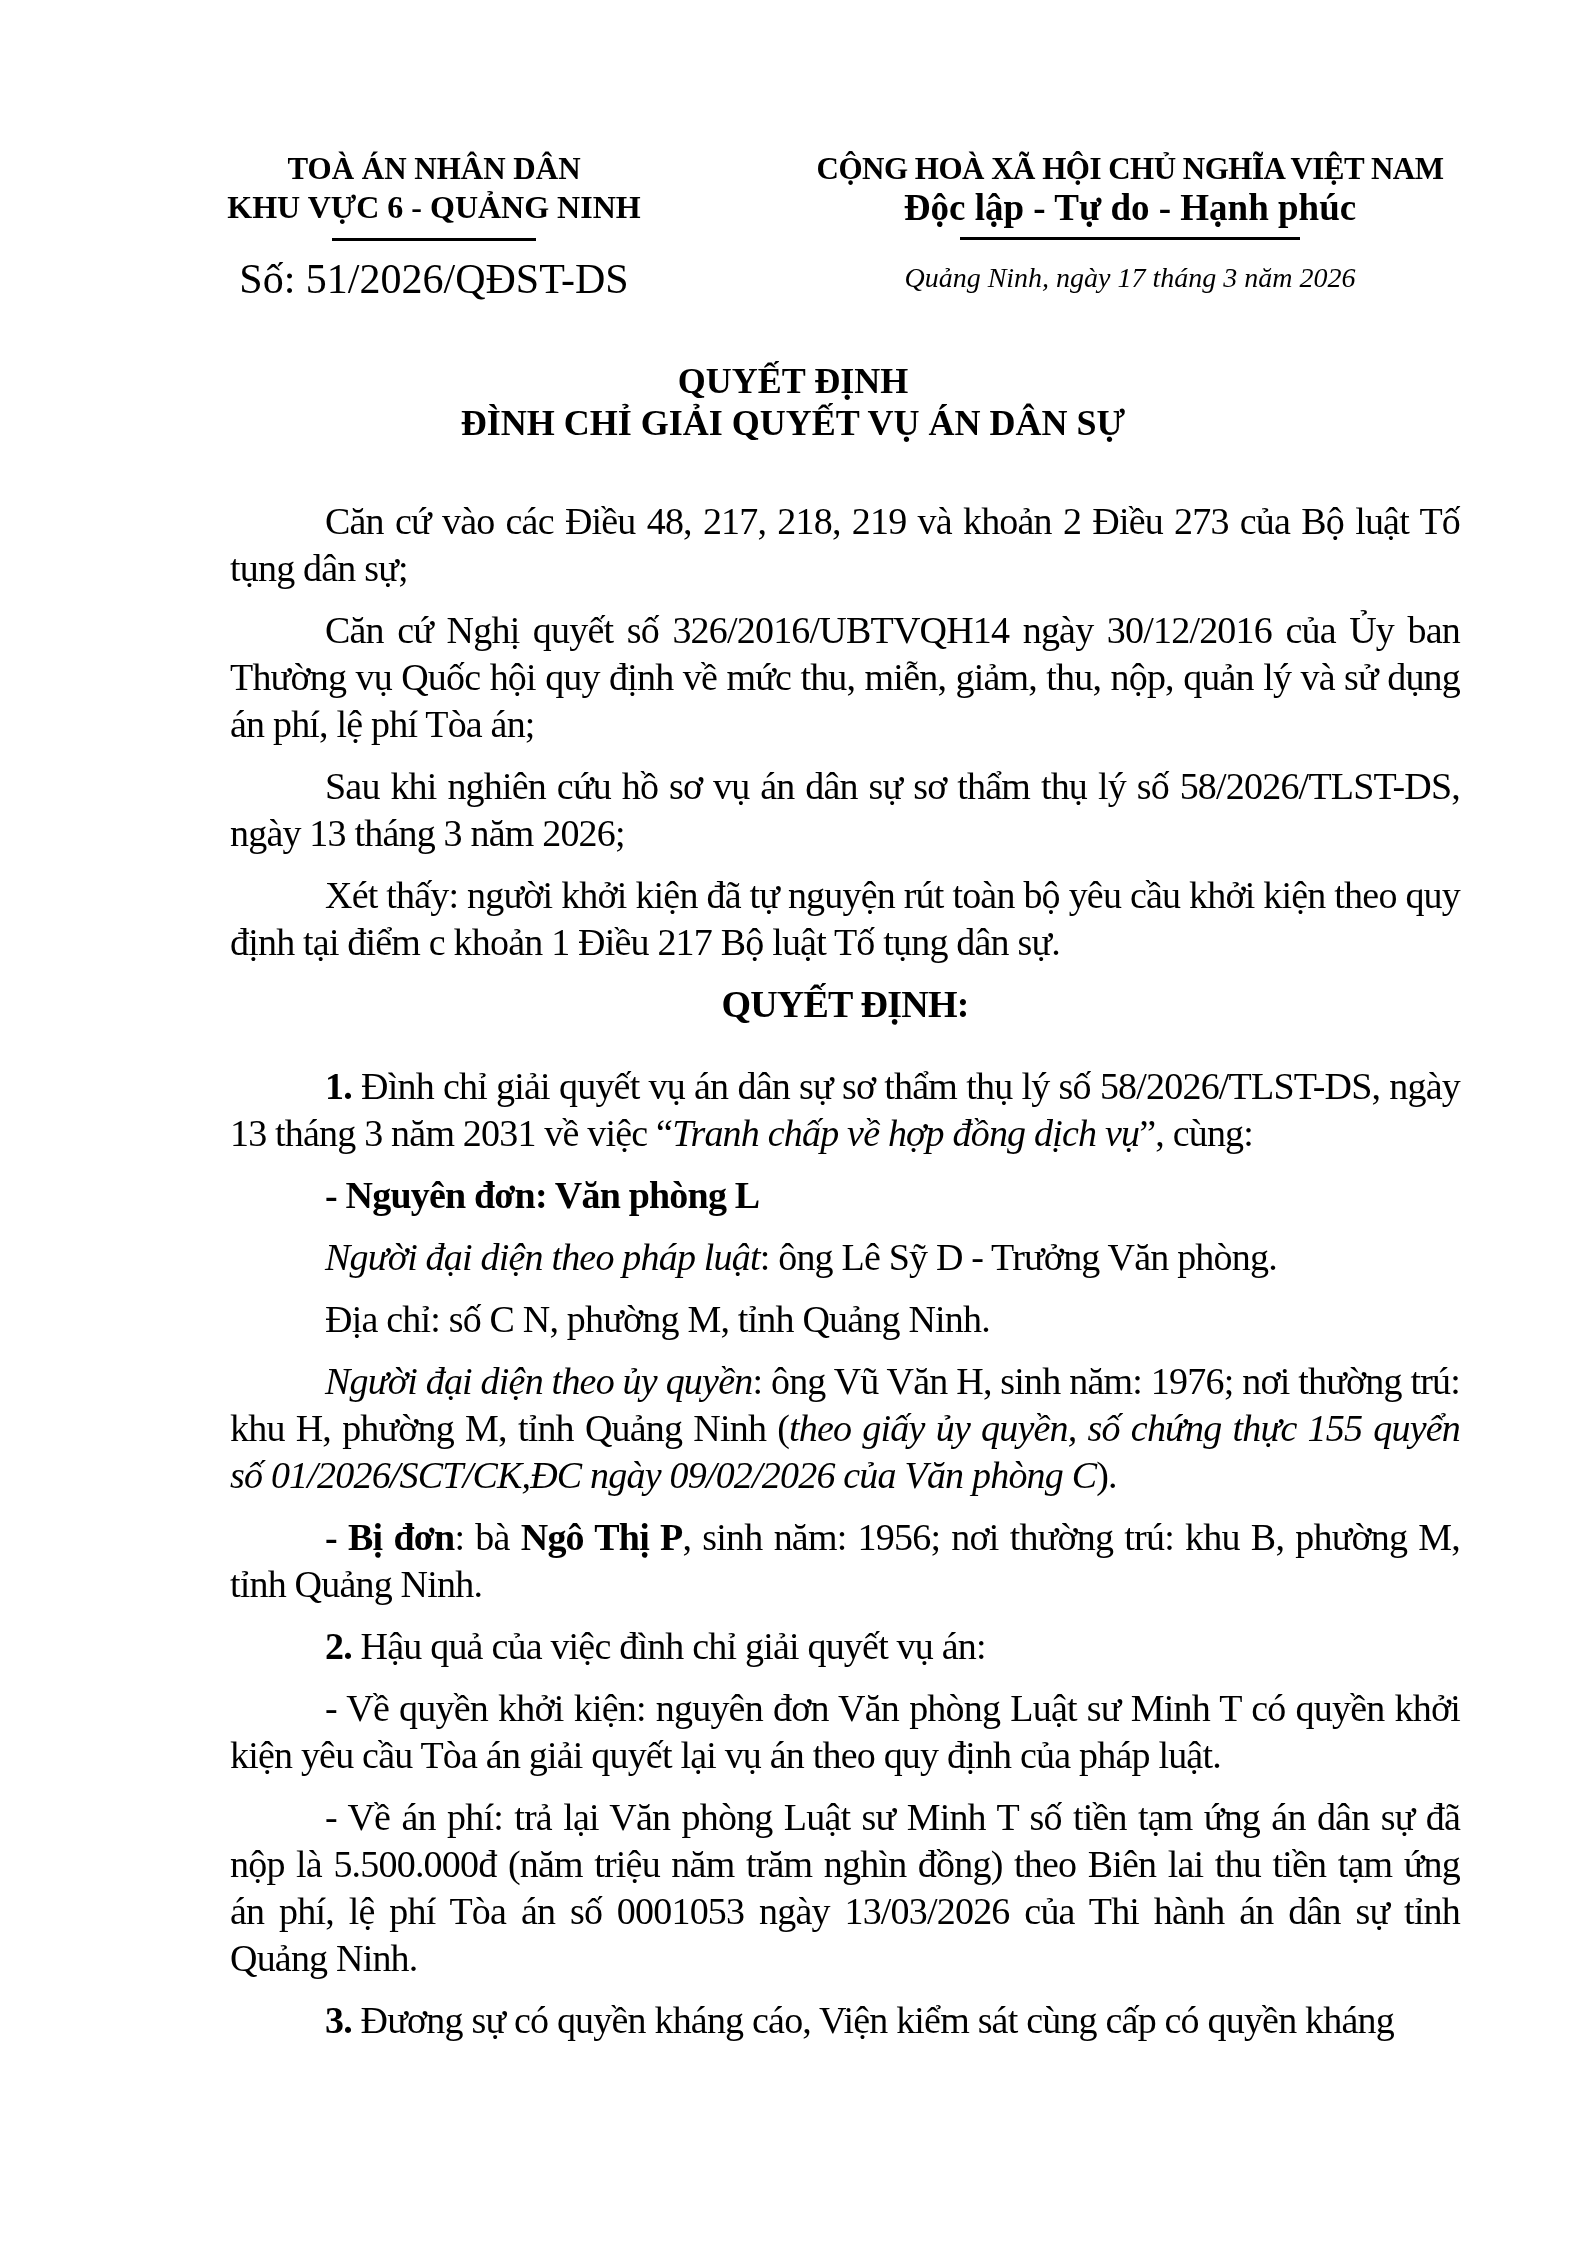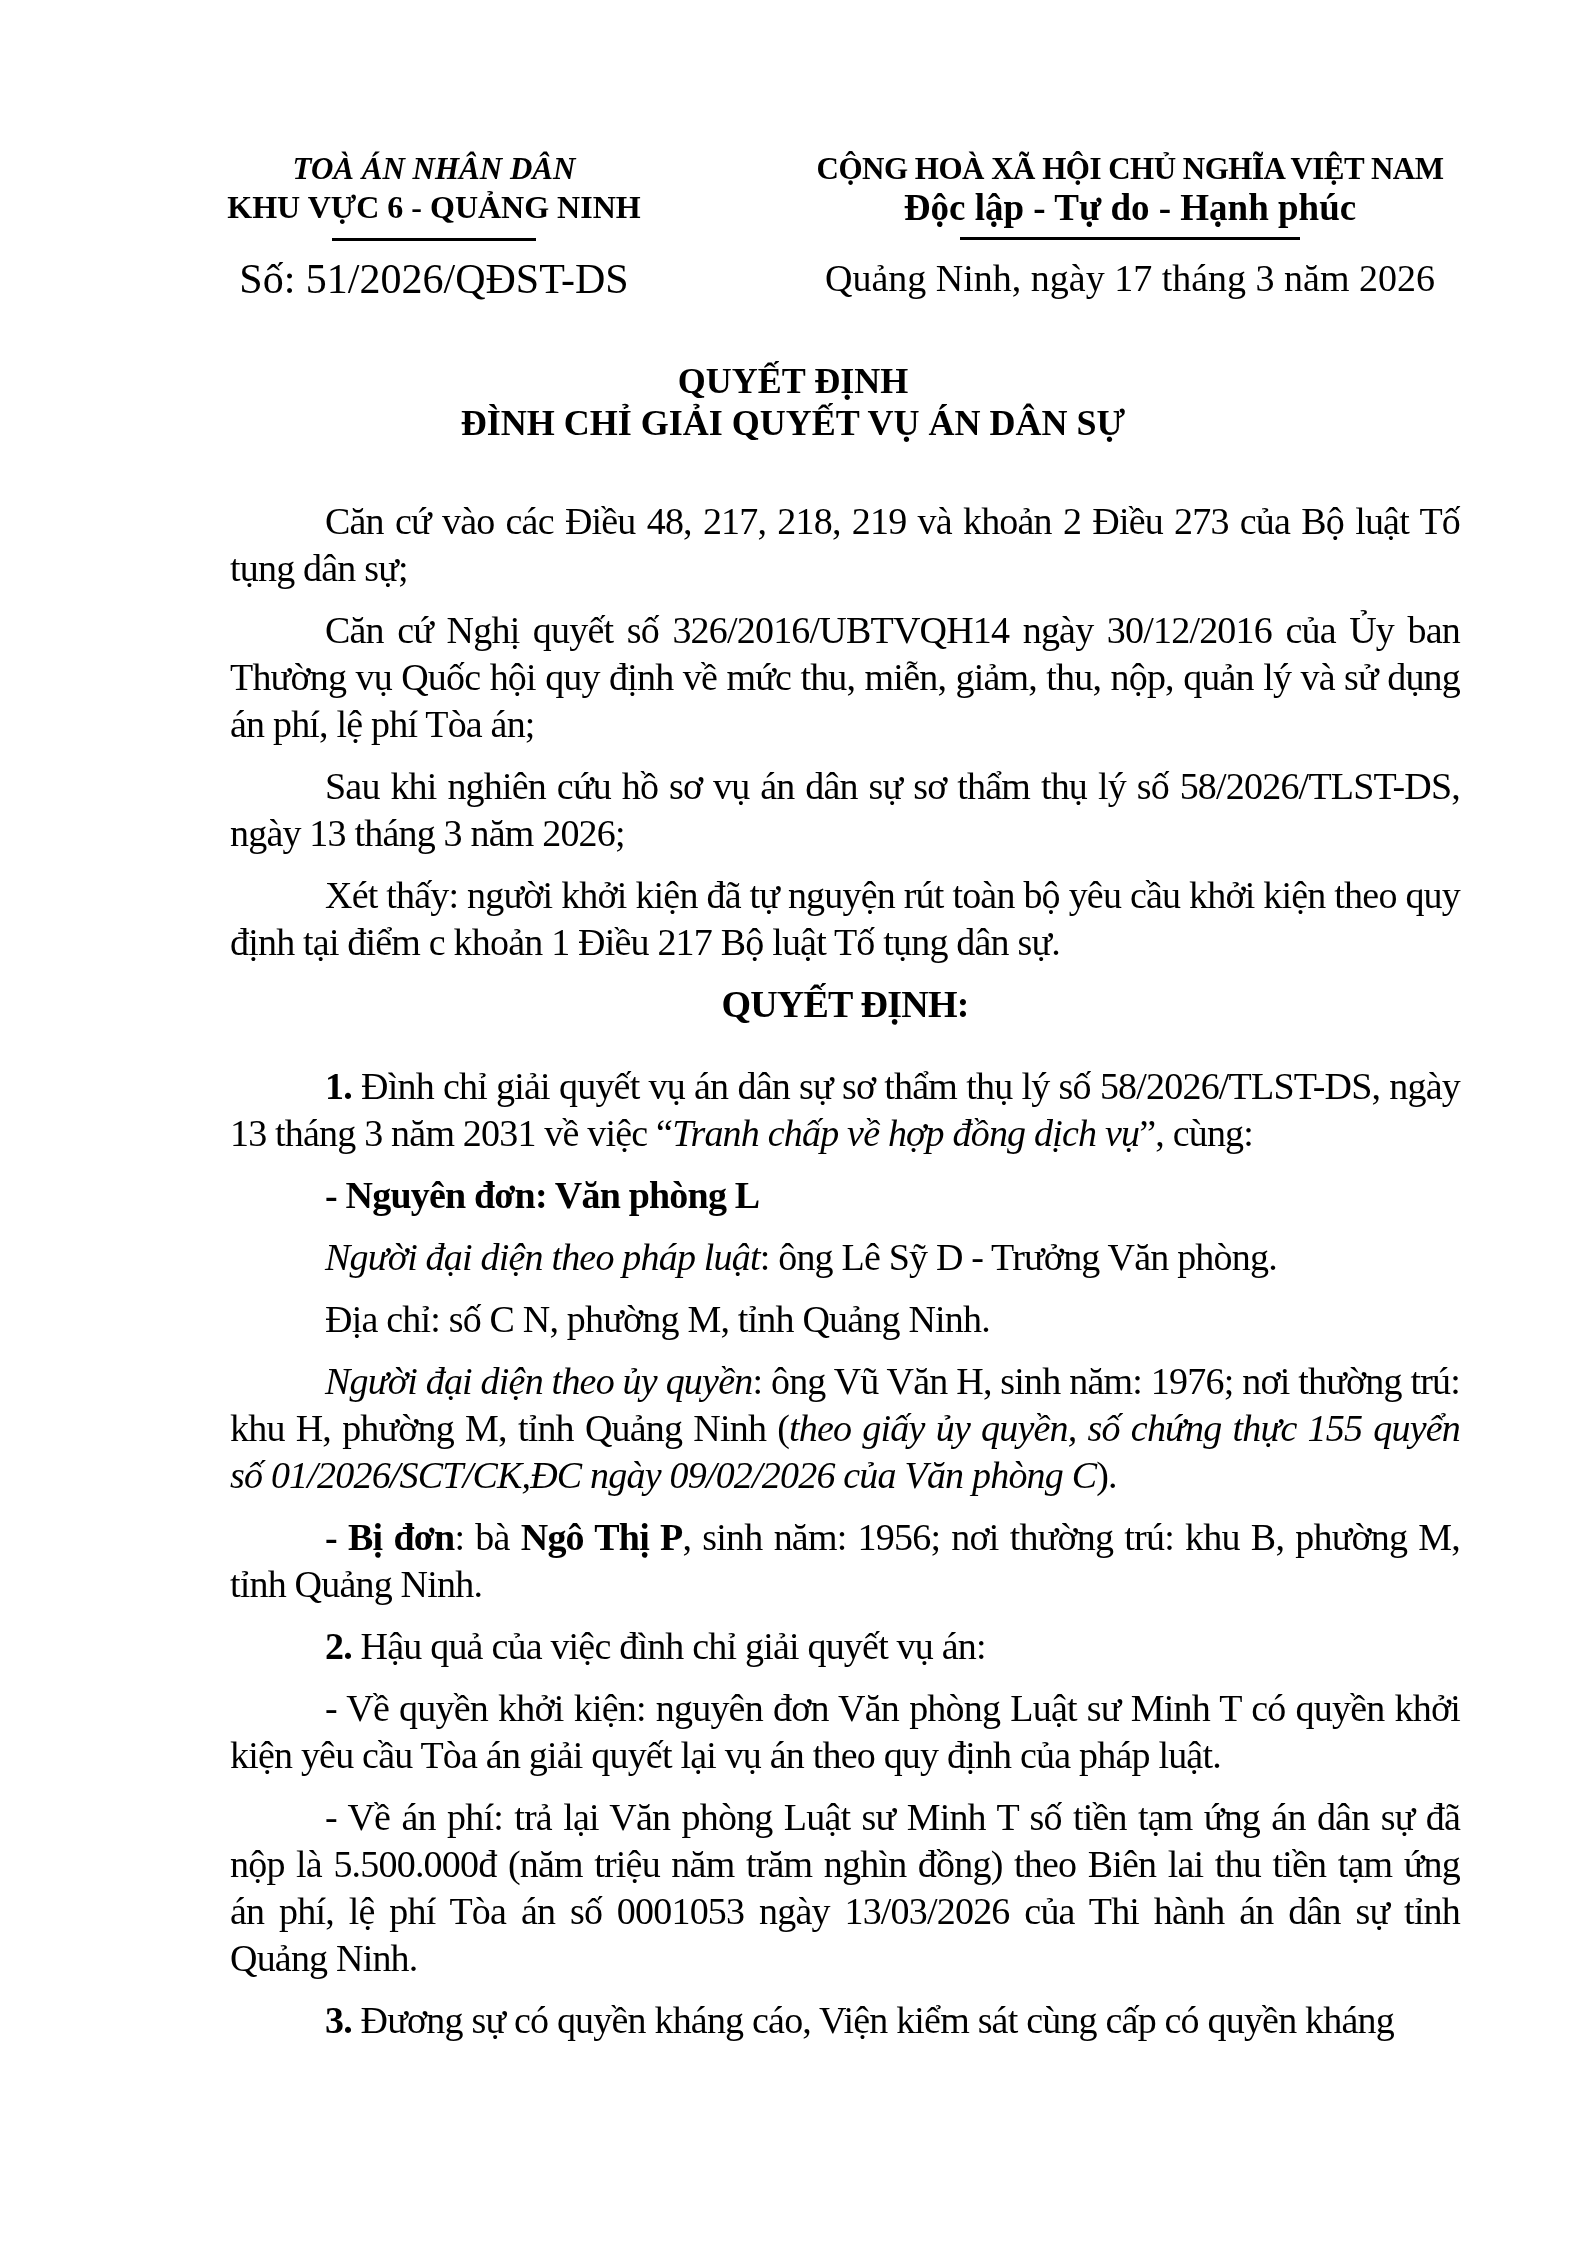--- a/index.html
+++ b/index.html
@@ -27,21 +27,20 @@
   }
   .header-right {
     width: 724px;
     text-align: center;
   }
   .court-line1 {
     font-size: 31px;
     font-weight: bold;
     line-height: 38px;
     white-space: nowrap;
-    font-style: italic;
   }
   .court-line2 {
     font-size: 32px;
     font-weight: bold;
     line-height: 38px;
     white-space: nowrap;
   }
   .rule-left {
     width: 204px;
     height: 3px;
@@ -67,21 +66,22 @@
     line-height: 40px;
     white-space: nowrap;
   }
   .rule-right {
     width: 340px;
     height: 3px;
     background: #000;
     margin: 9px auto 0;
   }
   .place-date {
-    font-size: 38px;
+    font-size: 28px;
+    font-style: italic;
     line-height: 44px;
     margin-top: 16px;
     white-space: nowrap;
   }
   
   .doc-title {
     margin-top: 60px;
     text-align: center;
     font-weight: bold;
     font-size: 36px;

